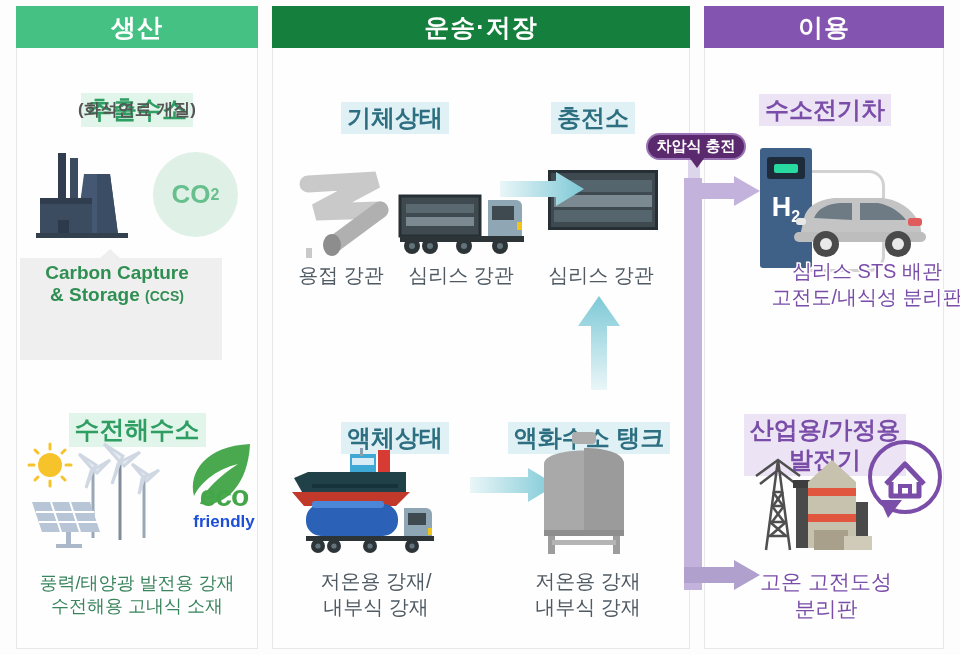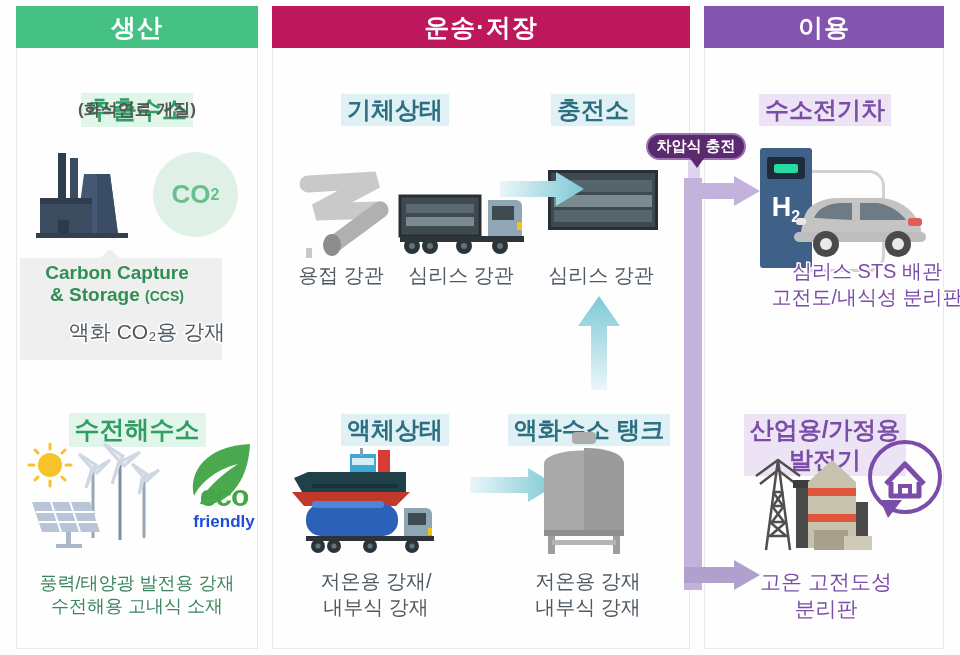--- a/index.html
+++ b/index.html
@@ -16,31 +16,31 @@
   #col-prod{left:16px;width:242px;}
   #col-trans{left:272px;width:418px;}
   #col-use{left:704px;width:240px;}
 
   .col-header{
     position:absolute;left:-1px;right:-1px;top:-1px;height:42px;
     display:flex;align-items:center;justify-content:center;
     color:#ffffff;font-weight:bold;font-size:25px;letter-spacing:1px;
   }
   #hdr-prod{background:#45c184;}
-  #hdr-trans{background:#be185d;}
+  #hdr-trans{background:#15803d;}
   #hdr-use{background:#8455b0;}
 
   
   .subhead{
     position:absolute;text-align:center;font-weight:bold;line-height:1.25;
     white-space:pre-line;
   }
   .subhead span{padding:1px 6px;display:inline-block;}
   .sh-green span{color:#2e9e63;background:#e2f5ea;}
-  .sh-teal span{color:#2d6f80;background:#dff1f5;}
+  .sh-teal span{color:#2d6f80;background:#dff1f5;margin-top:8px;}
   .sh-purple span{color:#7a4da8;background:#ece3f4;}
 
   .caption-note{
     position:absolute;text-align:center;color:#555;font-size:17px;font-weight:bold;
   }
 
   
   .matlabel{
     position:absolute;text-align:center;font-weight:normal;line-height:1.3;
     white-space:pre-line;letter-spacing:0px;
@@ -166,21 +166,20 @@
       <sub>2</sub>
   </div>
 
   <div id="ccs-notch"></div>
   <div id="ccs-panel"></div>
   <div id="ccs-title">
     <span>Carbon Capture</span><br>
     <span>&amp; Storage</span>
     <span class="ccs-abbr">(CCS)</span>
   </div>
-  <div class="matlabel ml-dark" style="left:66px;top:318px;width:162px;font-size:21px;">액화 CO₂용 강재</div>
 
   <div class="subhead sh-green" style="left:20px;top:382px;width:234px;font-size:25px;">
     <span>수전해수소</span>
   </div>
 
   <svg class="art" id="renewables" viewBox="0 0 160 110">
     <g fill="#f7c32b">
       <circle cx="30" cy="25" r="12"></circle>
       <g stroke="#f7c32b" stroke-width="3" stroke-linecap="round">
         <line x1="30" y1="4" x2="30" y2="9"></line>

